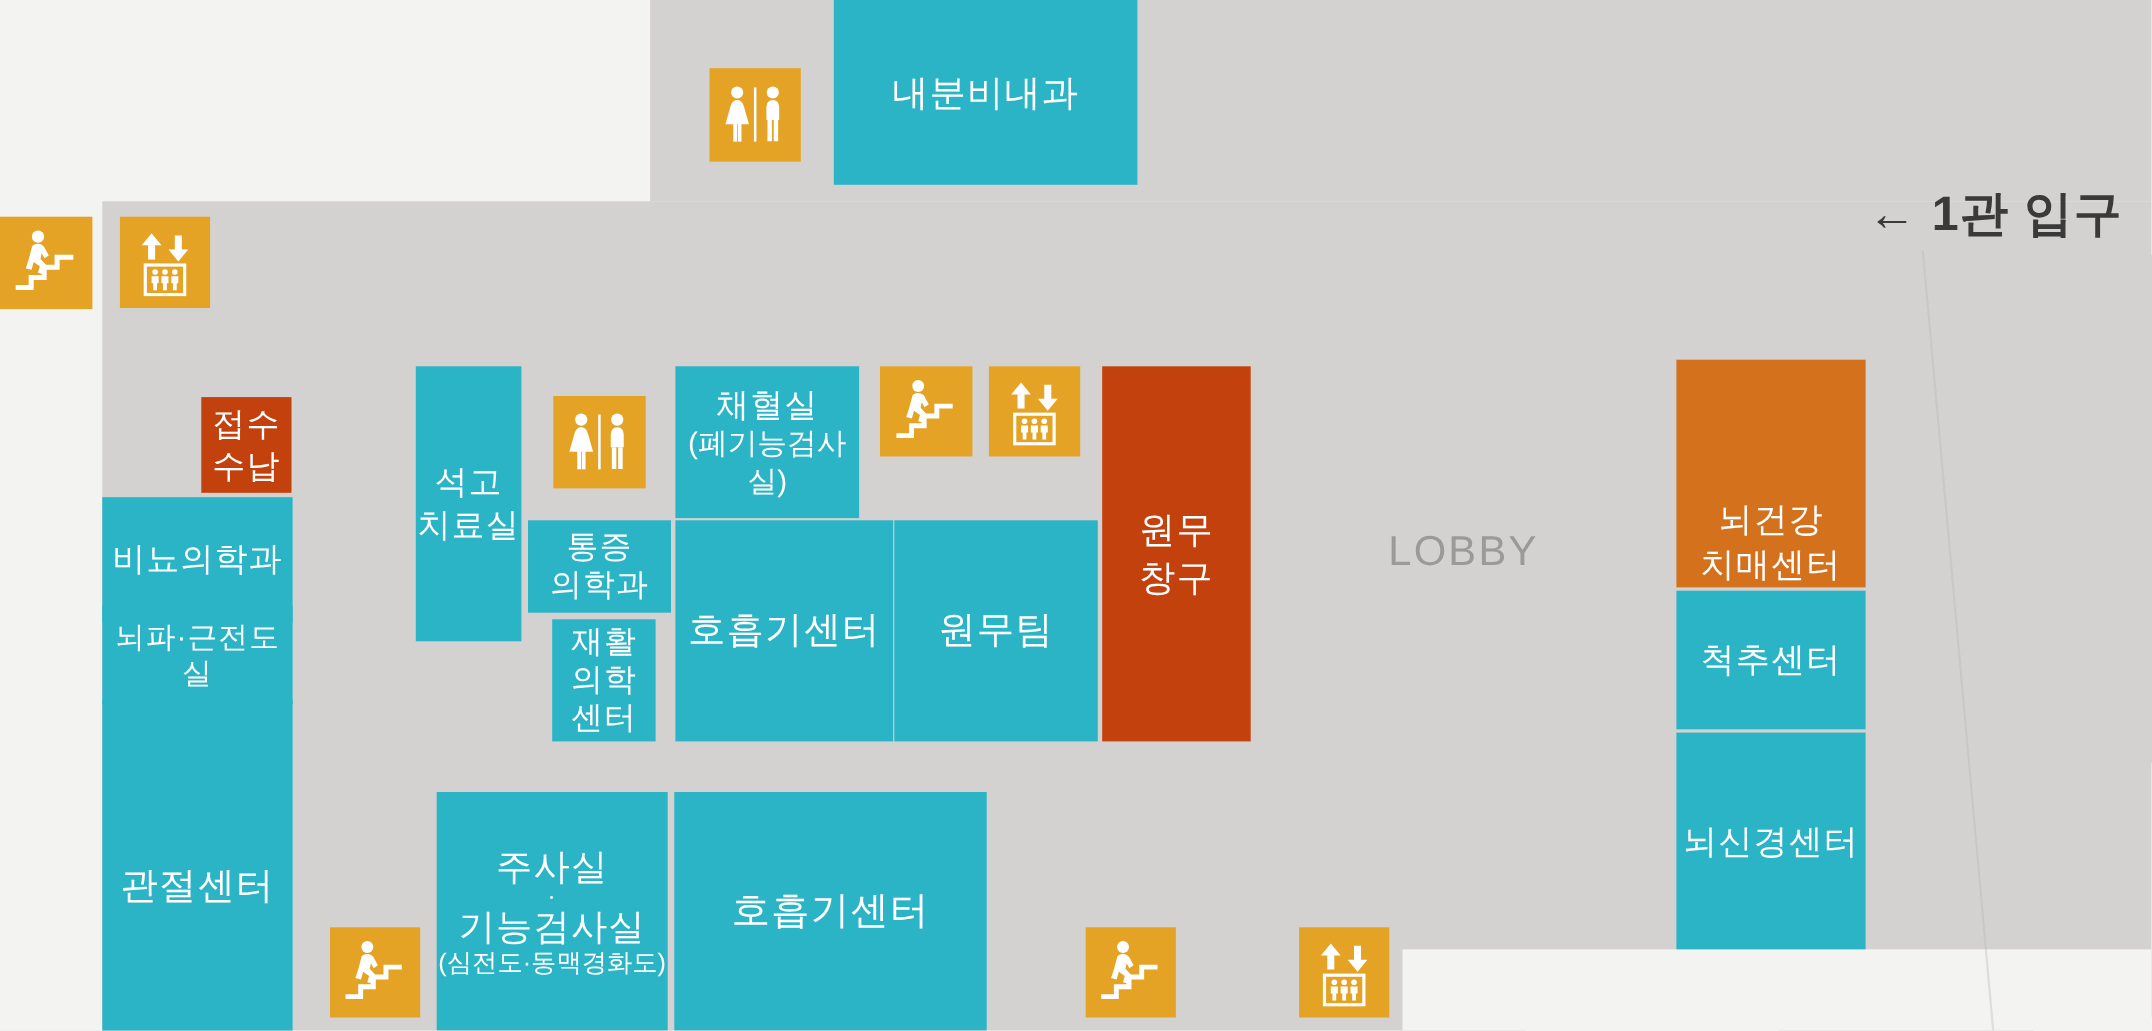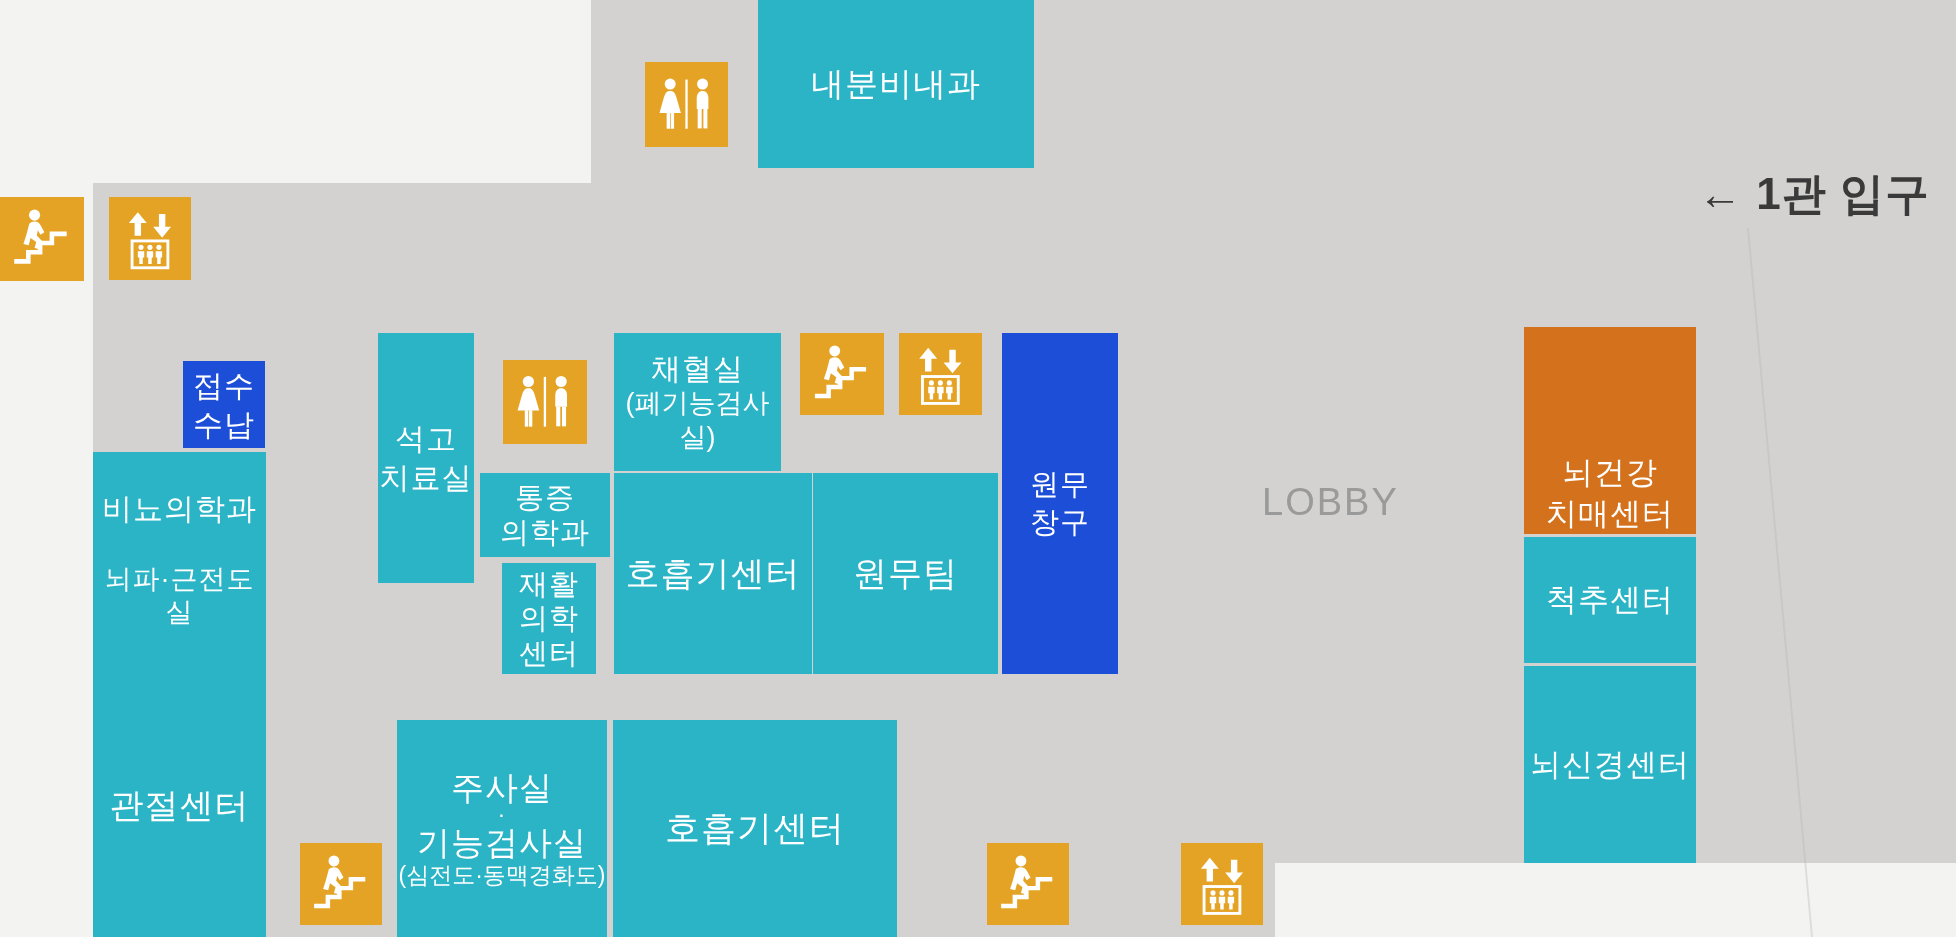--- a/index.html
+++ b/index.html
@@ -36,21 +36,21 @@
     flex-direction:column;
     align-items:center;
     justify-content:center;
     text-align:center;
     color:#ffffff;
     font-weight:300;
     line-height:1.22;
     letter-spacing:1px;
   }
   .teal{background:#2ab4c6;}
-  .blue{background:#1d4ed8;}
+  .blue{background:#c2410c;}
   .orangebox{background:#d4711d;}
   .sub{letter-spacing:0;}
   .icon{
     position:absolute;
     background:#e5a325;
     display:flex;
     align-items:center;
     justify-content:center;
   }
   .icon svg{width:78%;height:78%;display:block;}
@@ -131,21 +131,21 @@
   </div>
 
   <div class="room teal" style="left:614px;top:473px;width:198px;height:201px;font-size:34px;">
     <span>호흡기센터</span>
   </div>
 
   <div class="room teal" style="left:813px;top:473px;width:185px;height:201px;font-size:34px;">
     <span>원무팀</span>
   </div>
 
-  <div class="room blue" style="left:1002px;top:333px;width:116px;height:341px;font-size:29px;line-height:1.3;">
+  <div class="room blue" style="left:1002px;top:333px;width:135px;height:341px;font-size:33px;line-height:1.3;">
     <span>원무</span>
     <span>창구</span>
   </div>
 
   <div class="room teal" style="left:397px;top:720px;width:210px;height:217px;font-size:33px;line-height:1.15;">
     <span>주사실</span>
     <span style="font-size:22px;line-height:0.8;">·</span>
     <span>기능검사실</span>
     <span class="sub" style="font-size:23px;">(심전도·동맥경화도)</span>
   </div>

